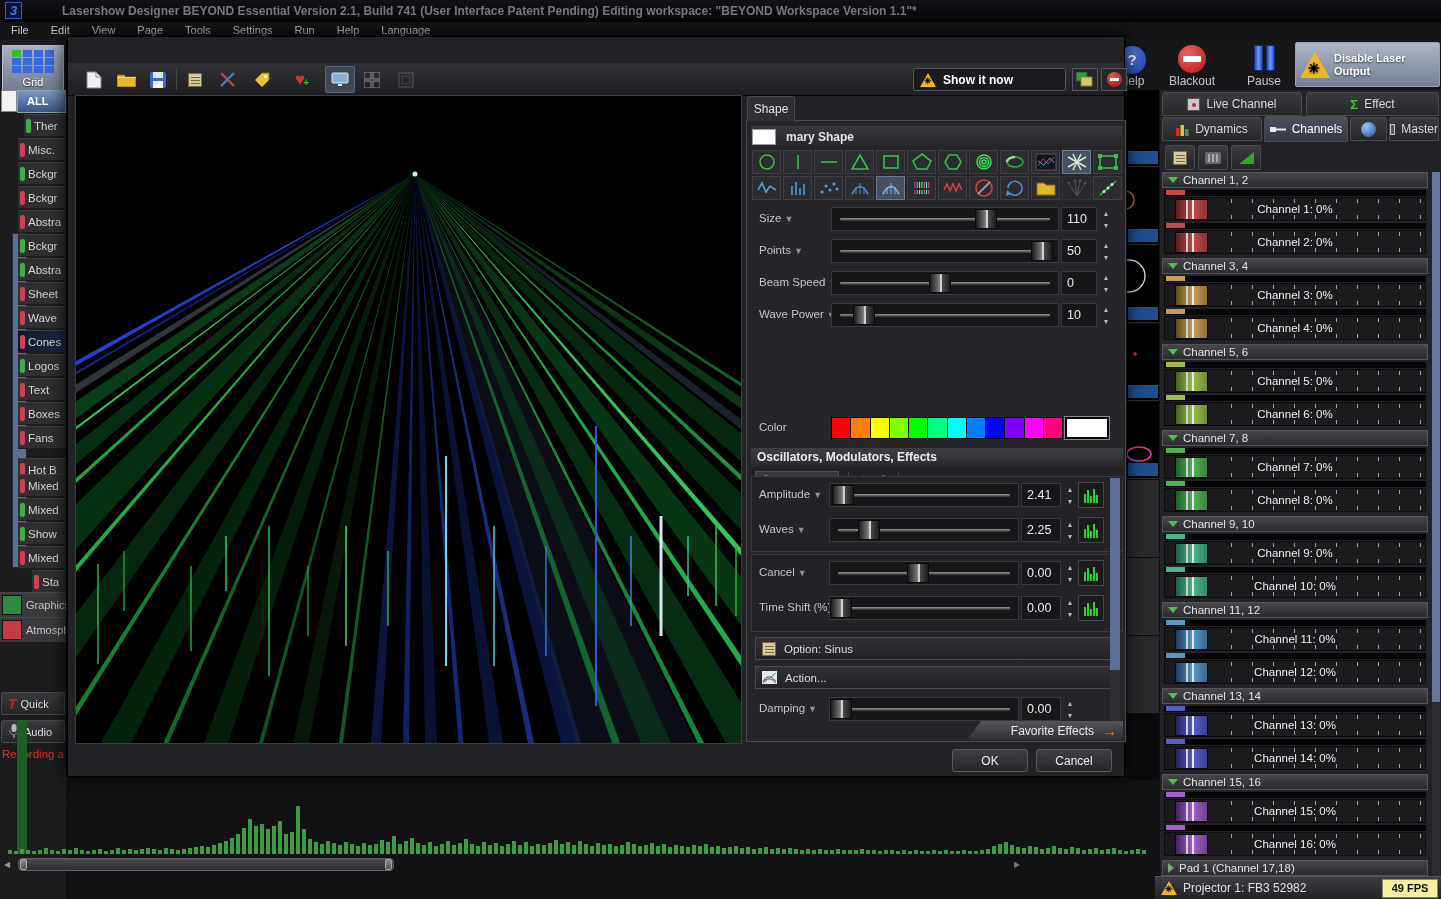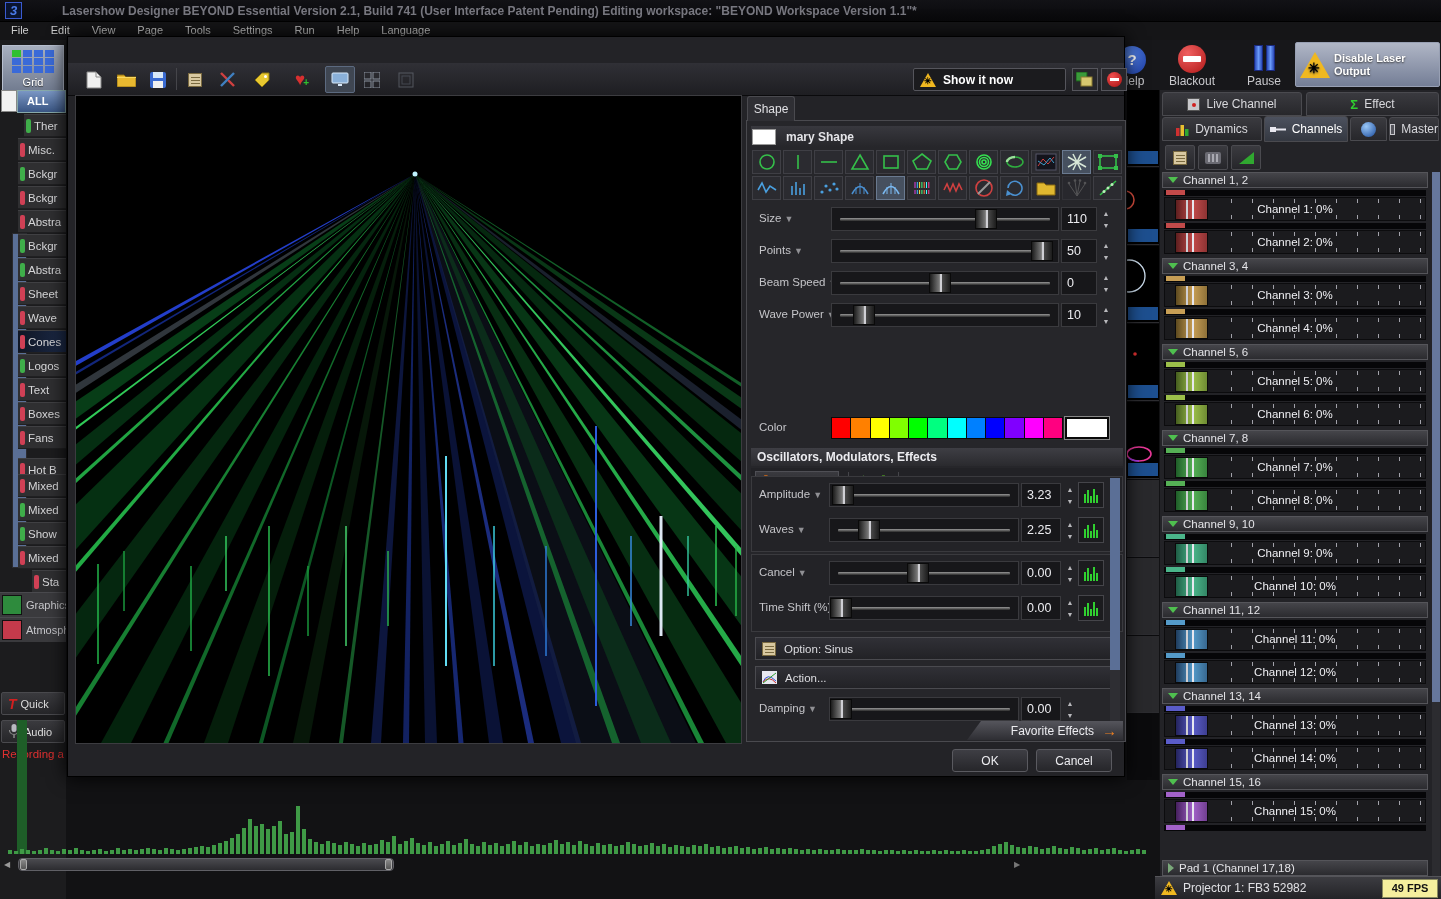--- a/index.html
+++ b/index.html
@@ -564,20 +564,28 @@
         <div class="ch-sl" style="top: 627px;">
           <div class="ticks" style="top: 1px;"></div>
           <div class="ticks" style="bottom: 1px;"></div>
           <div class="handle" style="left: 10px; margin-left: 0px; width: 33px; height: 21px; top: 1px; background: linear-gradient(90deg, rgb(70, 32, 94), rgb(162, 98, 201) 55%, rgb(70, 32, 94) 140%);">
             <i></i>
           </div>
           <div class="lbl">Channel 15: 0%</div>
         </div>
         <div class="ch-ind" style="top: 653px;">
           <span style="background: rgb(162, 98, 201);"></span>
+        </div>
+        <div class="ch-sl" style="top: 660px;">
+          <div class="ticks" style="top: 1px;"></div>
+          <div class="ticks" style="bottom: 1px;"></div>
+          <div class="handle" style="left: 10px; margin-left: 0px; width: 33px; height: 21px; top: 1px; background: linear-gradient(90deg, rgb(70, 32, 94), rgb(162, 98, 201) 55%, rgb(70, 32, 94) 140%);">
+            <i></i>
+          </div>
+          <div class="lbl">Channel 16: 0%</div>
         </div>
         <div class="ch-group-hdr" style="top: 688px;">
           <span class="tri-right"></span>
           <span>Pad 1 (Channel 17,18)</span>
         </div>
       </div>
     <div id="rscroll">
         <div></div>
       </div>
   </div>
@@ -1194,21 +1202,21 @@
           </div>
       </div>
 
       <div class="pgroup" style="top:355px;height:76px"></div>
       <div class="drow" style="top:362px">
         <span class="dlabel"><span>Amplitude</span><span class="dd">▼</span></span>
         <div class="dslider" style="left:82px;width:190px">
             <div class="groove"></div>
             <div class="handle" style="left: 7%;"></div>
           </div>
-        <div class="dvalue" style="left:274px;width:40px">3.23</div>
+        <div class="dvalue" style="left:274px;width:40px">2.41</div>
         <div class="dspin" style="left:316px">
             <span>▲</span>
             <span>▼</span>
           </div>
         <div class="eqbtn" style="left:331px">
             <svg class="eq-svg" width="16" height="16" viewBox="0 0 16 16">
               <line x1="2" y1="16" x2="2" y2="7"></line>
               <line x1="5" y1="16" x2="5" y2="3"></line>
               <line x1="8" y1="16" x2="8" y2="9"></line>
               <line x1="11" y1="16" x2="11" y2="2"></line>

